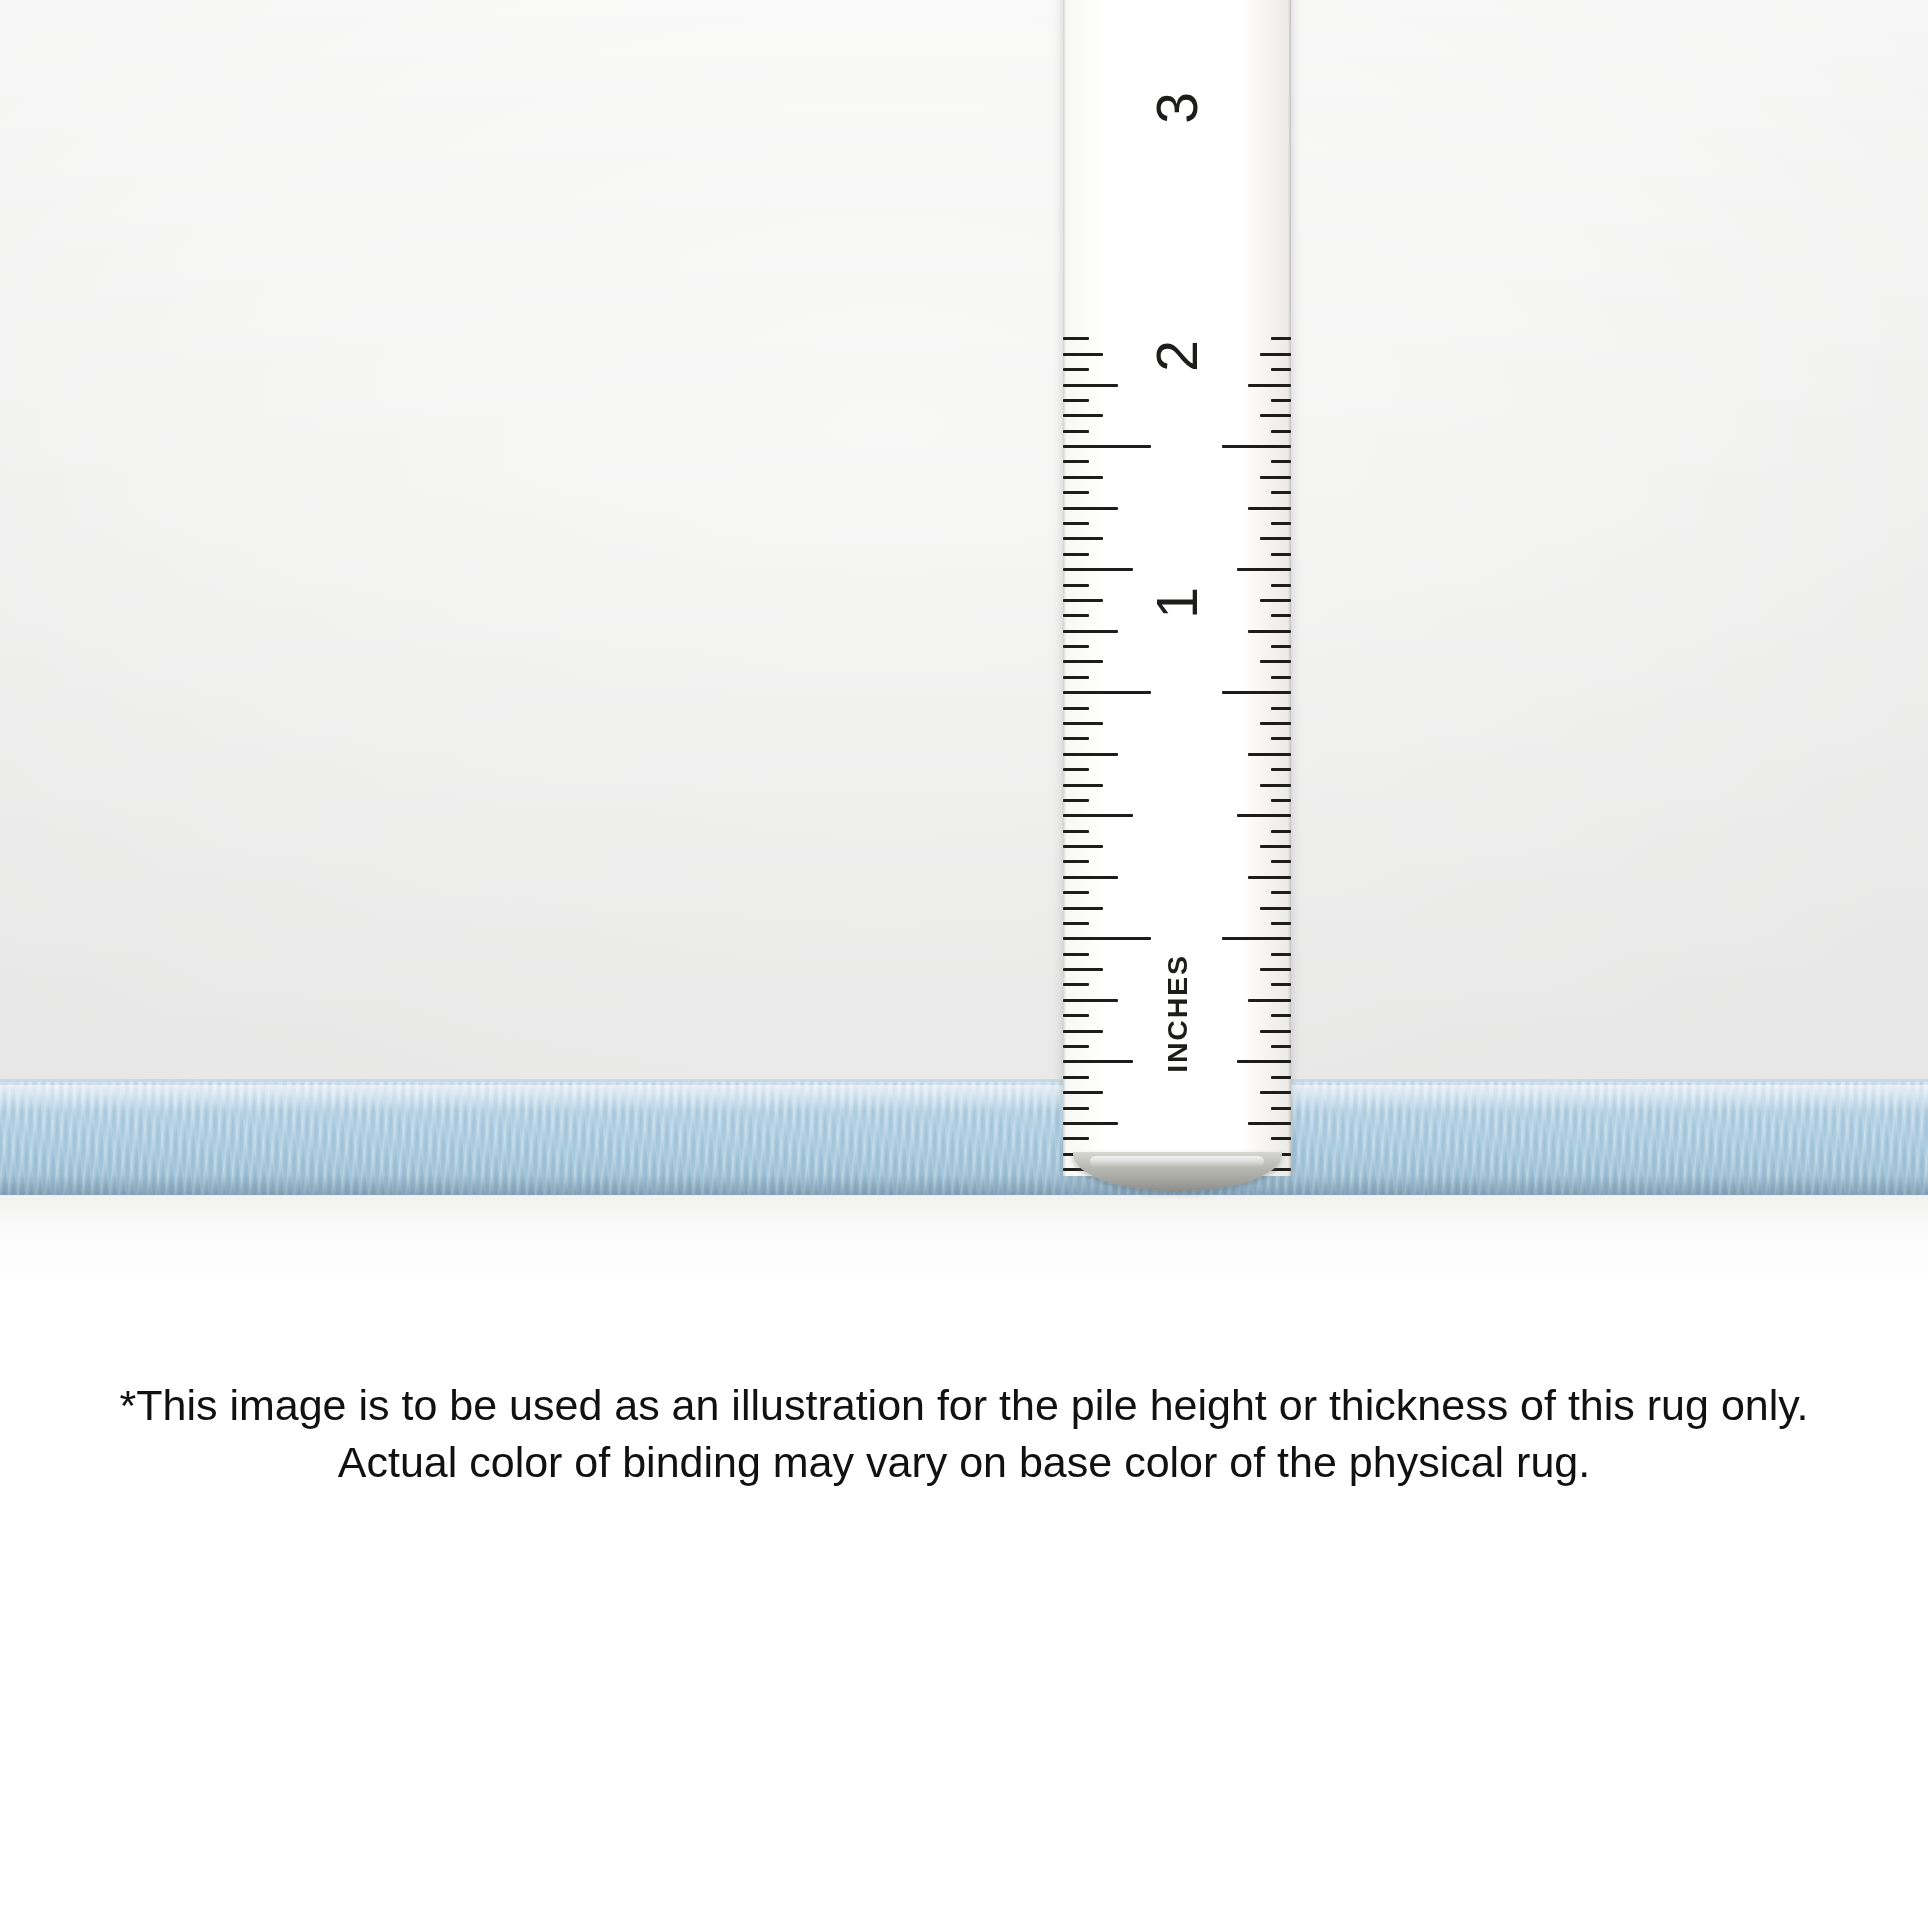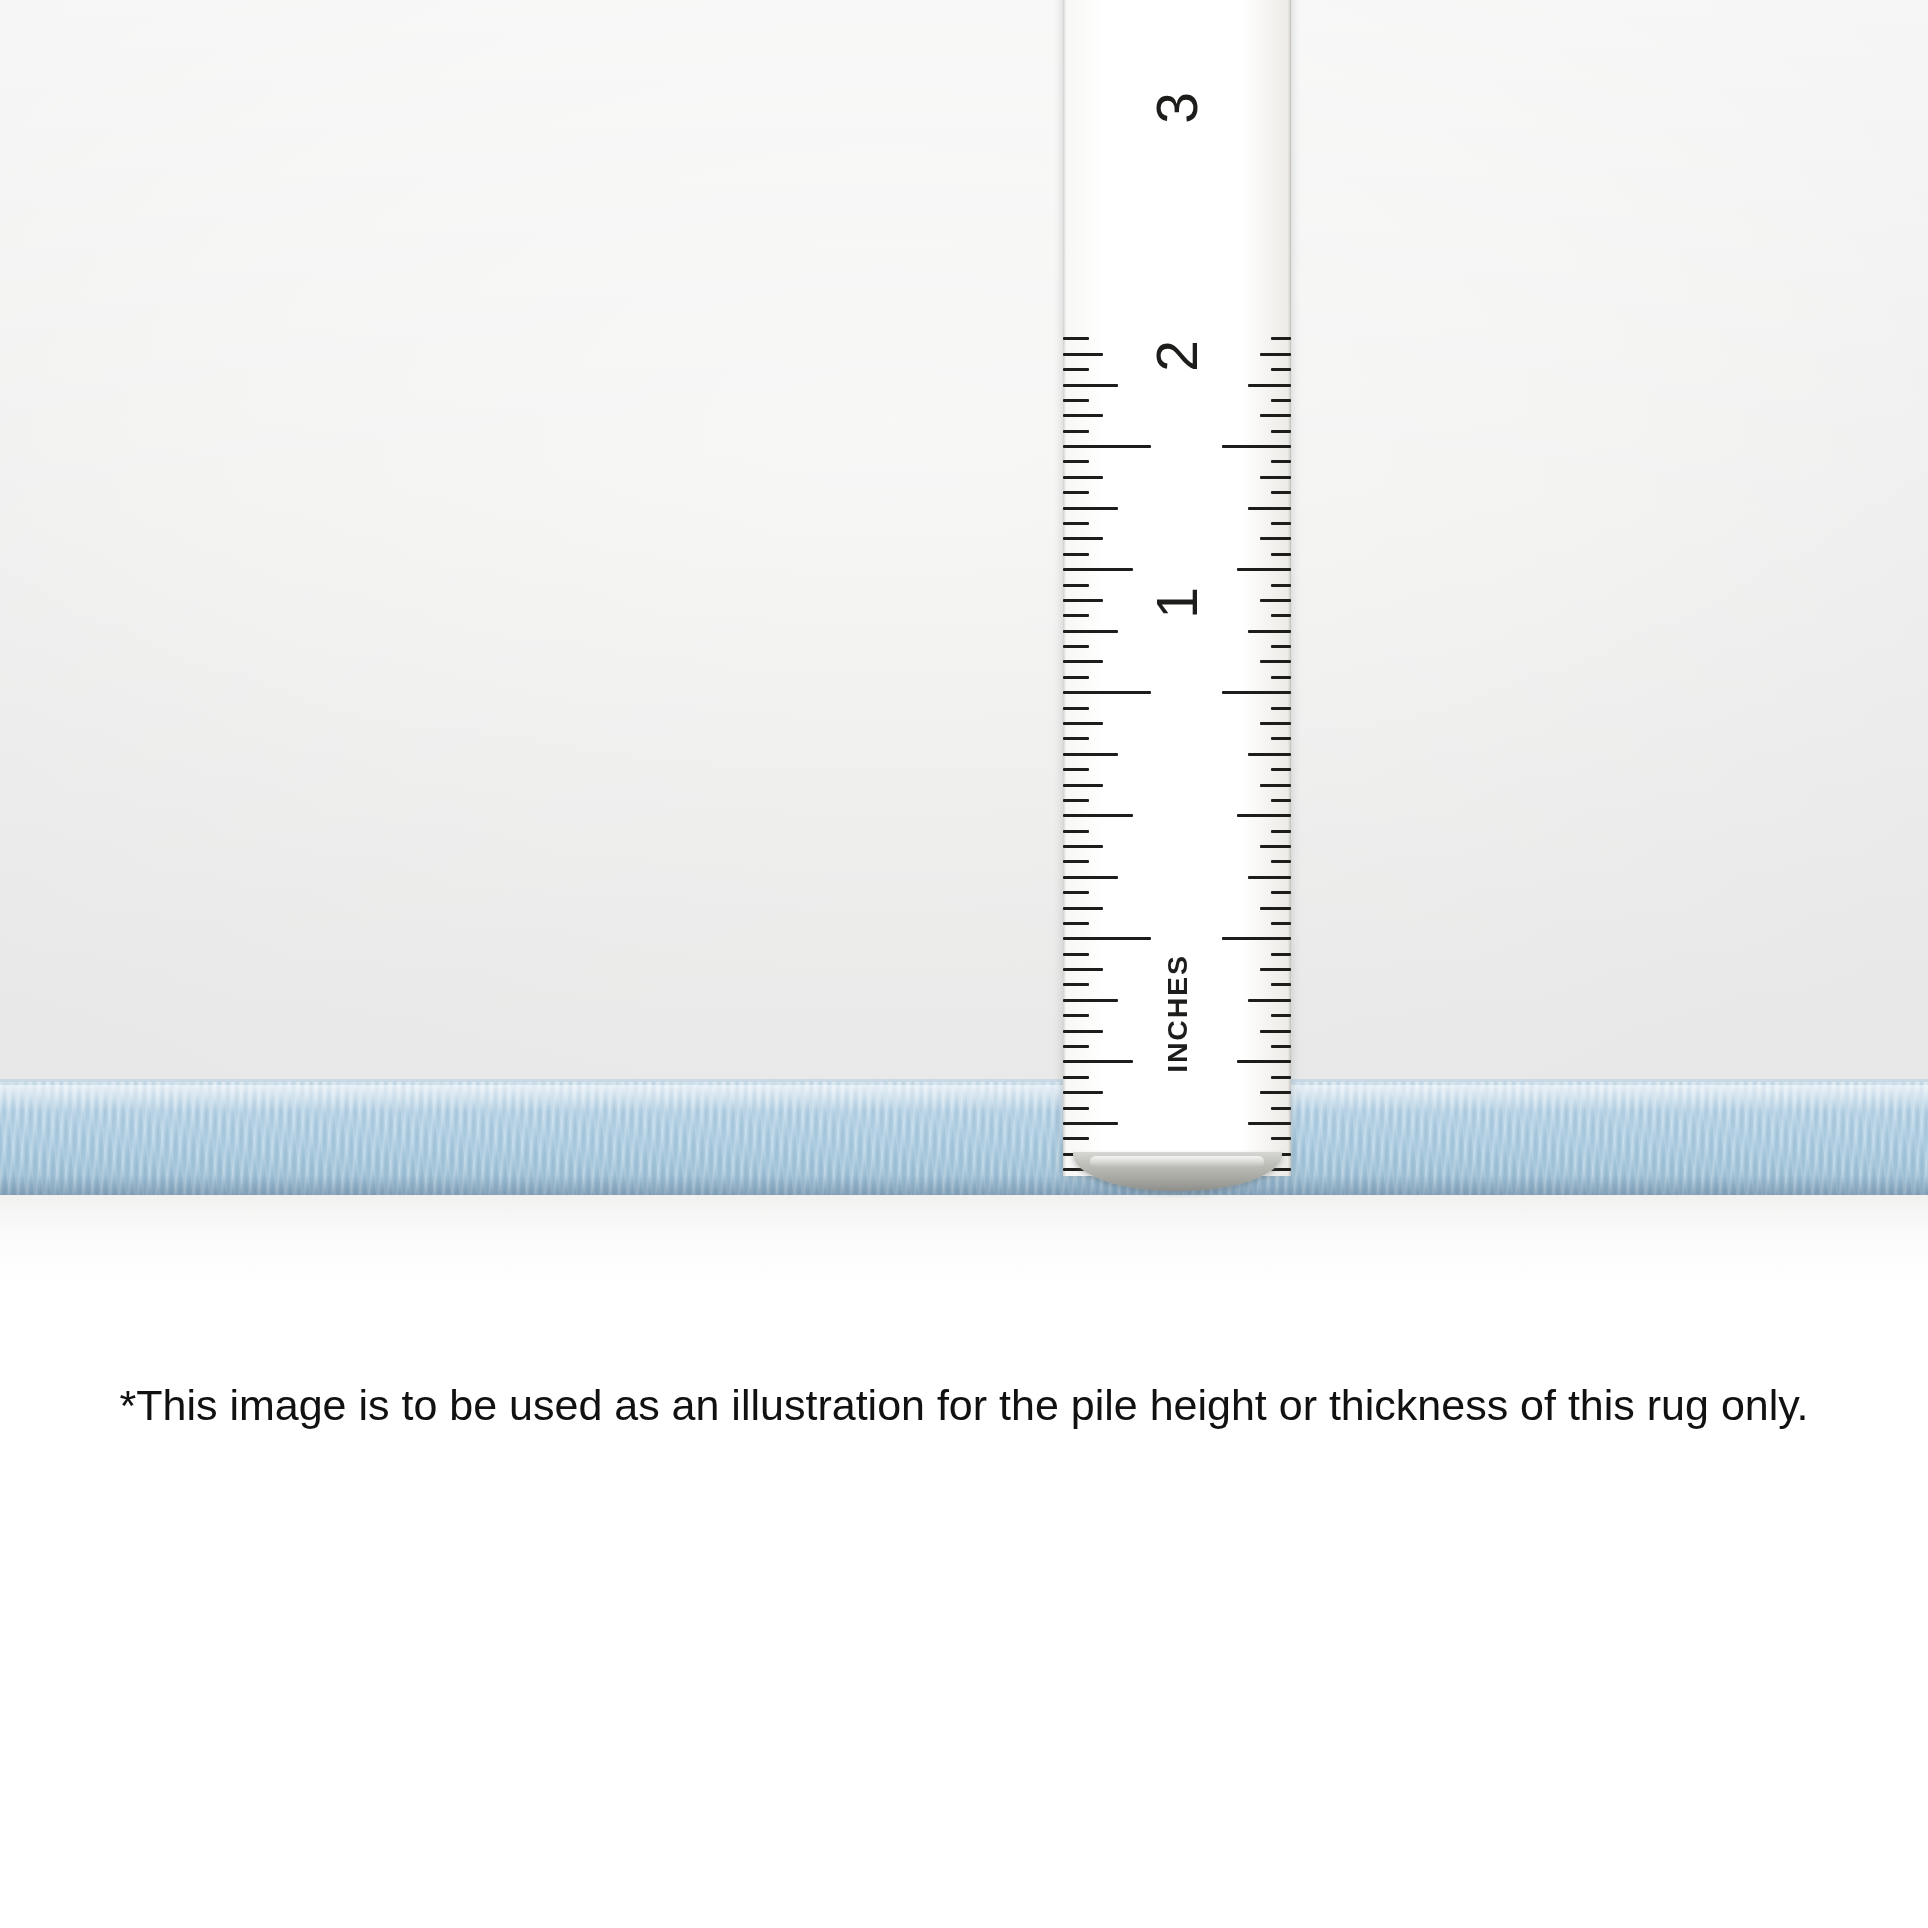--- a/index.html
+++ b/index.html
@@ -365,16 +365,17 @@
       </div>
 
     <div class="ruler-tip">
       <div class="ruler-tip-shine"></div>
     </div>
 
   </div>
 
   <div class="caption">
     <span class="line">*This image is to be used as an illustration for the pile height or thickness of this rug only.</span>
+    <span class="line">Actual color of binding may vary on base color of the physical rug.</span>
   </div>
 
 </div>
 
 
 </body></html>

